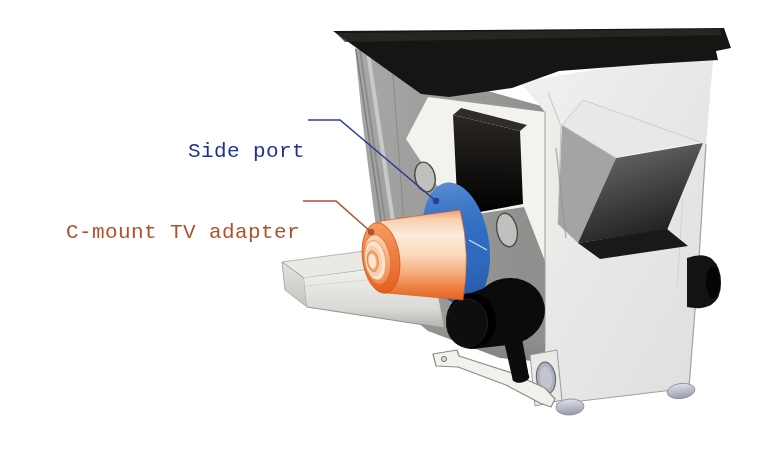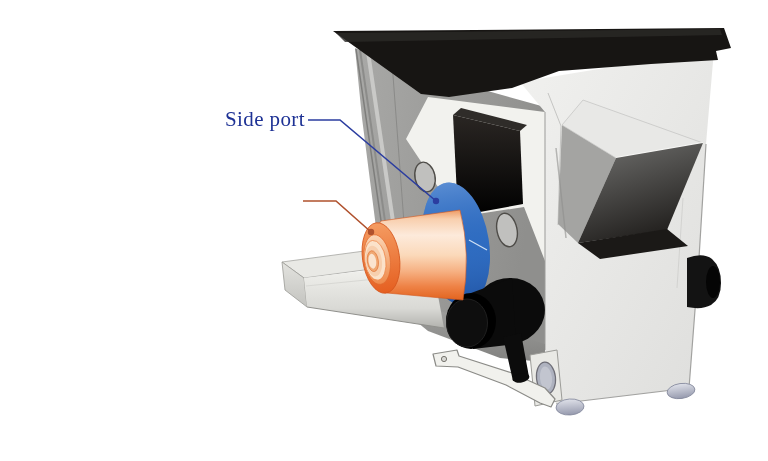--- a/index.html
+++ b/index.html
@@ -4,21 +4,22 @@
 <style>
   html,body { margin:0; padding:0; background:#ffffff; }
   .stage {
     position:relative; width:768px; height:461px; overflow:hidden;
     background:#ffffff; font-family:"Liberation Sans", sans-serif;
   }
   .stage svg { position:absolute; left:0; top:0; }
   .callout-label {
     position:absolute; white-space:nowrap;
     font-size:21px; letter-spacing:.4px; line-height:25px;
-    font-family:Liberation Serif, serif;
+    font-family:Liberation Mono, monospace;
+    margin-top:32px;
   }
   #side-port-label { top:107px; right:463px; color:#1e3295; }
   #c-mount-label  { top:188px; right:468px; color:#b14f2c; }
 </style>
 </head>
 <body>
 
 <div class="stage">
   <svg width="768" height="461" viewBox="0 0 768 461">
     <defs>
@@ -173,13 +174,14 @@
 
     <g>
       <path d="M308,120 L340,120 L436,201" fill="none" stroke="#2b3da0" stroke-width="1.6"></path>
       <circle cx="436" cy="201" r="3.2" fill="#2b3da0"></circle>
       <path d="M303,201 L336,201 L371,232" fill="none" stroke="#b0512d" stroke-width="1.6"></path>
       <circle cx="371" cy="232" r="3.2" fill="#b0512d"></circle>
     </g>
   </svg>
 
   <div id="side-port-label" class="callout-label">Side port</div>
+  <div id="c-mount-label" class="callout-label">C-mount TV adapter</div>
 </div>
 
 </body></html>

